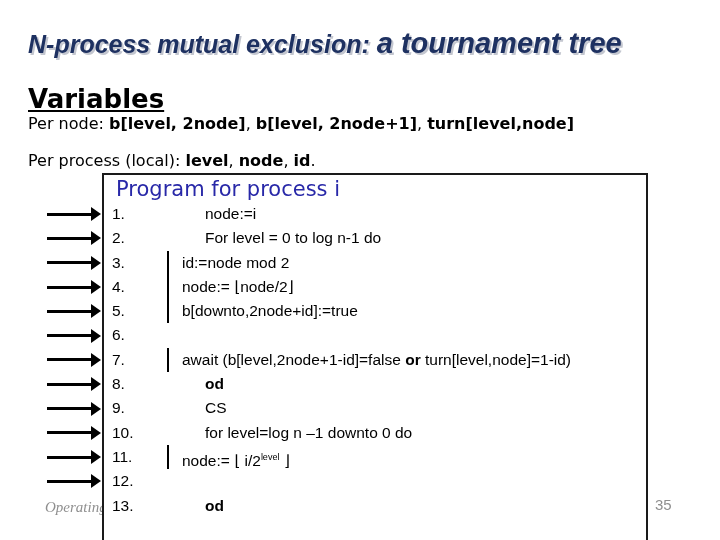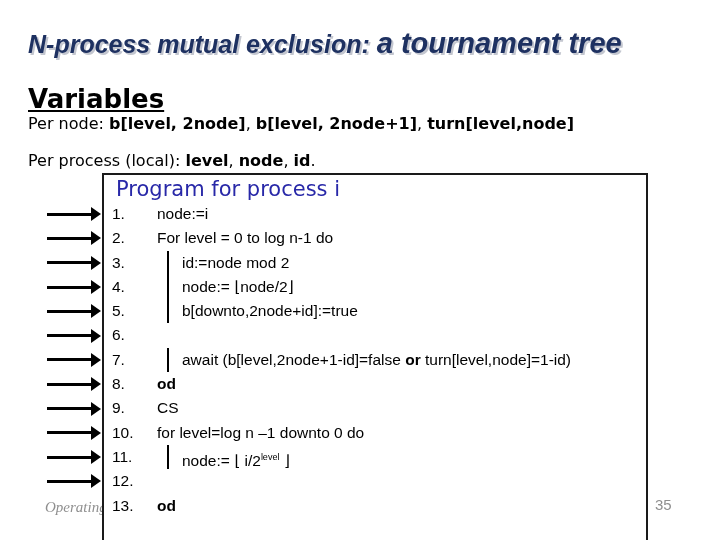--- a/index.html
+++ b/index.html
@@ -40,21 +40,21 @@
   .program-title{
     padding:2px 0 1px 12px;font-size:21px;
     color:var(--program_title,#2828a8);font-family:"DejaVu Sans",sans-serif;
   }
   .code{margin-left:8px;}
   .code-row{
     display:flex;height:24.3px;line-height:24.3px;font-size:15.5px;
     font-family:"Liberation Sans","DejaVu Sans",sans-serif;color:var(--text,#000);
   }
   .ln{flex:0 0 45px;width:45px;}
-  .stmt{white-space:nowrap;}
+  .stmt{white-space:nowrap;margin-left:48px;}
   .stmt.ind{margin-left:10px;border-left:2.5px solid #000;padding-left:13px;}
 
   .arrow{position:absolute;left:47px;width:54px;height:14px;z-index:3;}
   .arrow .shaft{position:absolute;left:0;top:5.5px;width:45px;height:3px;background:#000;}
   .arrow .head{
     position:absolute;right:0;top:0;width:0;height:0;
     border-left:10px solid #000;border-top:7px solid transparent;border-bottom:7px solid transparent;
   }
 
   .footer{

